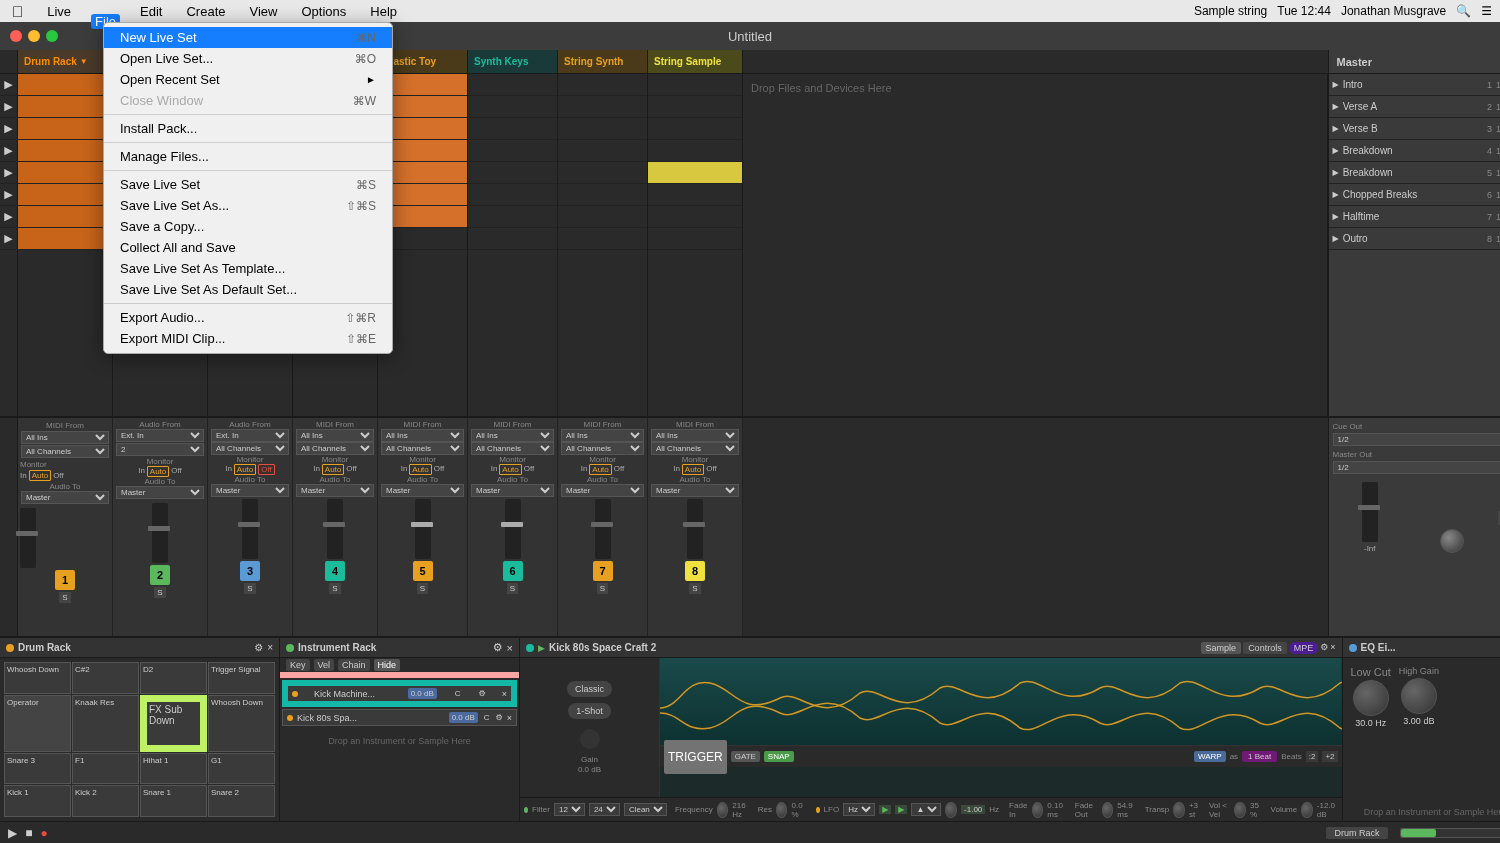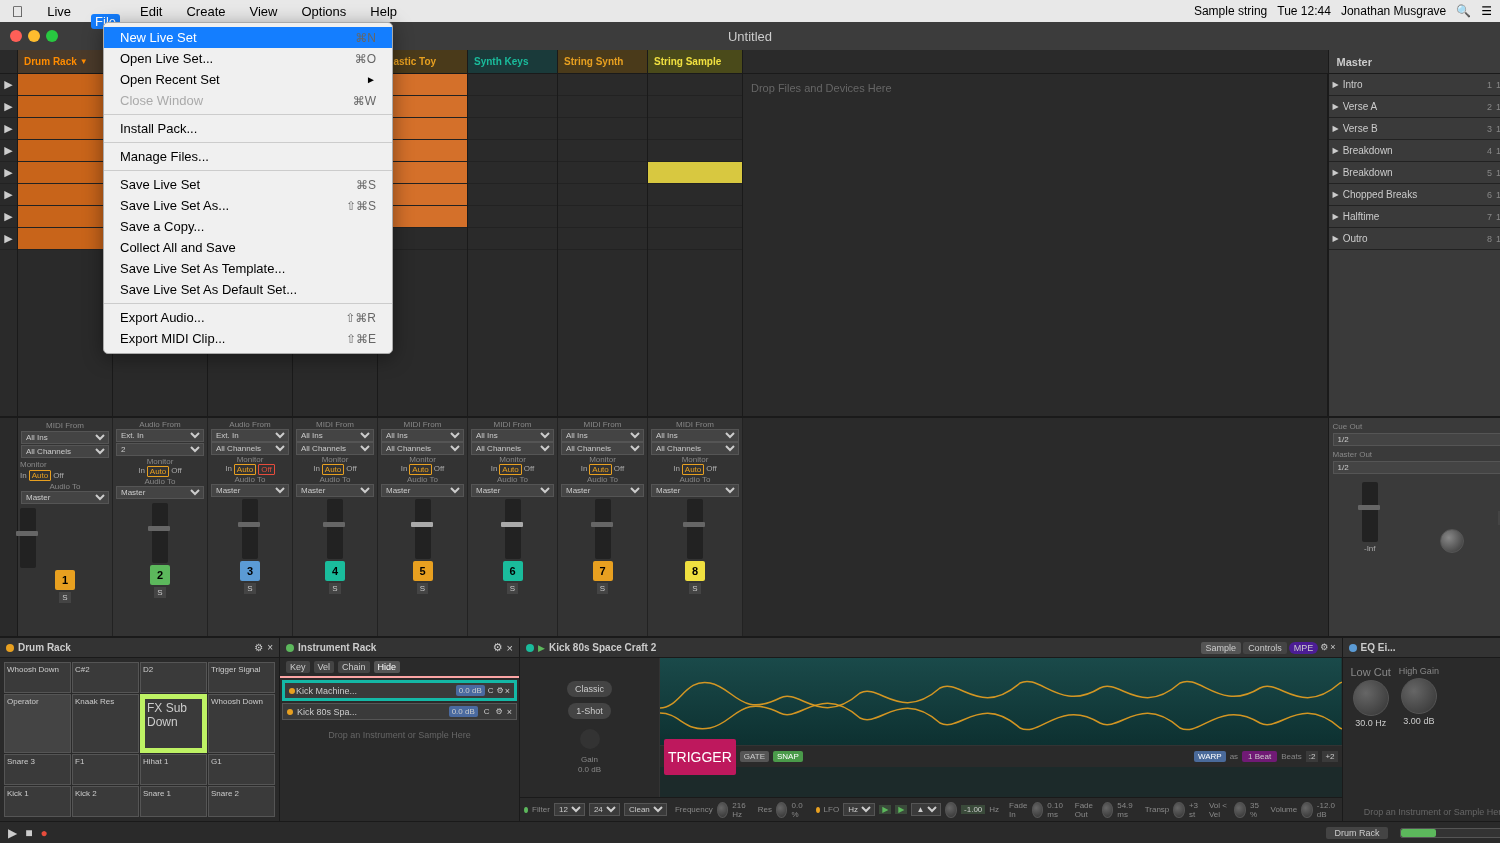--- a/index.html
+++ b/index.html
@@ -641,49 +641,49 @@
         </div>
         <div style="flex:1; display:flex; padding:4px; gap:2px; overflow:hidden;">
 
           <div style="display:grid; grid-template-columns:repeat(4,1fr); gap:1px; flex:1;">
             <div style="background:#3a3a3a; border:1px solid #555; padding:2px; font-size:8px; cursor:pointer;">Whoosh Down</div>
             <div style="background:#3a3a3a; border:1px solid #555; padding:2px; font-size:8px; cursor:pointer;">C#2</div>
             <div style="background:#3a3a3a; border:1px solid #555; padding:2px; font-size:8px; cursor:pointer;">D2</div>
             <div style="background:#3a3a3a; border:1px solid #555; padding:2px; font-size:8px; cursor:pointer;">Trigger Signal</div>
             <div style="background:#444; border:1px solid #555; padding:2px; font-size:8px; cursor:pointer;">Operator</div>
             <div style="background:#3a3a3a; border:1px solid #555; padding:2px; font-size:8px; cursor:pointer;">Knaak Res</div>
-            <div style="background:#3a3a3a; border:5px solid #bef264; padding:2px; font-size:12px; cursor:pointer;">FX Sub Down</div>
+            <div style="background:#3a3a3a; border:7px solid #bef264; padding:2px; font-size:10px; cursor:pointer;">FX Sub Down</div>
             <div style="background:#3a3a3a; border:1px solid #555; padding:2px; font-size:8px; cursor:pointer;">Whoosh Down</div>
             <div style="background:#3a3a3a; border:1px solid #555; padding:2px; font-size:8px; cursor:pointer;">Snare 3</div>
             <div style="background:#3a3a3a; border:1px solid #555; padding:2px; font-size:8px; cursor:pointer;">F1</div>
             <div style="background:#3a3a3a; border:1px solid #555; padding:2px; font-size:8px; cursor:pointer;">Hihat 1</div>
             <div style="background:#3a3a3a; border:1px solid #555; padding:2px; font-size:8px; cursor:pointer;">G1</div>
             <div style="background:#3a3a3a; border:1px solid #555; padding:2px; font-size:8px; cursor:pointer;">Kick 1</div>
             <div style="background:#3a3a3a; border:1px solid #555; padding:2px; font-size:8px; cursor:pointer;">Kick 2</div>
             <div style="background:#3a3a3a; border:1px solid #555; padding:2px; font-size:8px; cursor:pointer;">Snare 1</div>
             <div style="background:#3a3a3a; border:1px solid #555; padding:2px; font-size:8px; cursor:pointer;">Snare 2</div>
           </div>
         </div>
       </div>
 
       <div style="width:240px; background:#2a2a2a; border-right:1px solid #1a1a1a; display:flex; flex-direction:column;">
         <div style="height:20px; background:#333; display:flex; align-items:center; padding:0 6px; gap:4px; border-bottom:1px solid #1a1a1a;">
           <div style="width:8px; height:8px; border-radius:50%; background:#5cb85c;"></div>
           <span style="font-size:10px; font-weight:bold;">Instrument Rack</span>
           <span style="margin-left:auto;">⚙</span>
           <span>×</span>
         </div>
-        <div style="height:20px; display:flex; align-items:center; padding:0 6px; gap:4px; border-bottom:2px solid #fca5a5; font-size:9px;">
+        <div style="height:20px; display:flex; align-items:center; padding:0 6px; gap:4px; border-bottom:6px solid #fca5a5; font-size:9px;">
           <span style="background:#444; padding:1px 4px; border-radius:2px; cursor:pointer;">Key</span>
           <span style="background:#444; padding:1px 4px; border-radius:2px; cursor:pointer;text-align:center;">Vel</span>
           <span style="background:#444; padding:1px 4px; border-radius:2px; cursor:pointer;">Chain</span>
           <span style="background:#555; padding:1px 4px; border-radius:2px; cursor:pointer; color:#fff;">Hide</span>
         </div>
         <div style="flex:1; overflow-y:auto; padding:2px;">
-          <div style="display:flex; align-items:center; gap:1px; padding:2px 4px; background:#3a3a3a; border:3px solid #14b8a6; margin-bottom:2px; cursor:pointer;">
+          <div style="display:flex; align-items:center; gap:16px; padding:2px 4px; background:#3a3a3a; border:6px solid #14b8a6; margin-bottom:2px; cursor:pointer;">
             <div style="width:6px; height:6px; border-radius:50%; background:#e8a020;"></div>
             <span style="font-size:9px; flex:1;">Kick Machine...</span>
             <span style="font-size:8px; background:#4a6aa0; padding:1px 3px; border-radius:2px;">0.0 dB</span>
             <span style="font-size:8px; background:#3a3a3a; padding:1px 2px;">C</span>
             <span style="font-size:8px; cursor:pointer;">⚙</span>
             <span style="font-size:9px; cursor:pointer;">×</span>
           </div>
           <div style="display:flex; align-items:center; gap:4px; padding:2px 4px; background:#3a3a3a; border:1px solid #555; margin-bottom:2px; cursor:pointer;">
             <div style="width:6px; height:6px; border-radius:50%; background:#e8a020;"></div>
             <span style="font-size:9px; flex:1;">Kick 80s Spa...</span>
@@ -725,21 +725,21 @@
               </linearGradient>
             </defs>
             <rect width="100%" height="100%" fill="url(#wg)"></rect>
 
             <path d="M0,50 C20,50 25,20 50,25 C75,30 80,60 120,40 C140,30 160,70 200,35 C220,25 240,65 280,30 C300,20 320,60 360,25 C380,15 400,55 440,30 C460,20 480,60 520,25 C540,15 560,55 600,30 C620,20 640,60 680,25 C700,15 720,55 760,30 C780,20 800,60 840,25 C860,15 880,55 920,30 C940,20 960,60 1000,25" fill="none" stroke="#e8a020" stroke-width="1.5" opacity="0.9"></path>
             <path d="M0,55 C20,55 25,75 50,70 C75,65 80,35 120,55 C140,65 160,25 200,60 C220,70 240,30 280,65 C300,75 320,35 360,70 C380,80 400,40 440,65 C460,75 480,35 520,70 C540,80 560,40 600,65 C620,75 640,35 680,70 C700,80 720,40 760,65 C780,75 800,35 840,70 C860,80 880,40 920,65 C940,75 960,35 1000,70" fill="none" stroke="#e8a020" stroke-width="1.5" opacity="0.9"></path>
           </svg>
 
 
           <div style="position:absolute; left:140px; bottom:30px; right:0; height:22px; background:#2a2a2a; border-top:1px solid #333; display:flex; align-items:center; padding:0 4px; gap:4px; font-size:8px;">
-            <div style="background:#be185d; padding:10px 4px; border-radius:2px; font-size:14px; color:#fff; cursor:pointer;">TRIGGER</div>
+            <div style="background:#737373; padding:10px 4px; border-radius:2px; font-size:12px; color:#fff; cursor:pointer;">TRIGGER</div>
             <div style="background:#555; padding:1px 4px; border-radius:2px; font-size:8px; color:#ccc; cursor:pointer;">GATE</div>
             <div style="background:#4a9a4a; padding:1px 4px; border-radius:2px; font-size:8px; color:#fff; cursor:pointer;">SNAP</div>
             <div style="margin-left:auto; display:flex; gap:4px; align-items:center;">
               <span style="background:#4a6a9a; padding:1px 4px; border-radius:2px; color:#fff; cursor:pointer;">WARP</span>
               <span style="color:#888;">as</span>
               <span style="background:#701a75; padding:1px 6px; border-radius:2px; cursor:pointer;">1 Beat</span>
               <span style="color:#888;">Beats</span>
               <span style="background:#3a3a3a; padding:1px 3px; cursor:pointer;">:2</span>
               <span style="background:#3a3a3a; padding:1px 3px; cursor:pointer;">+2</span>
             </div>

